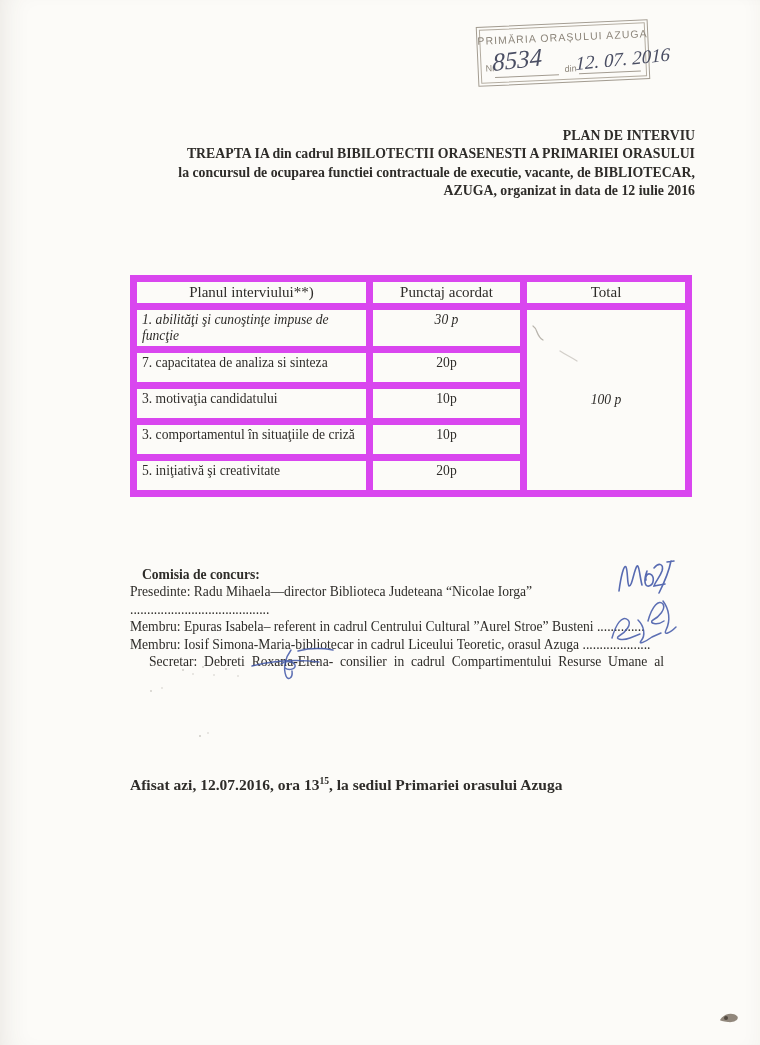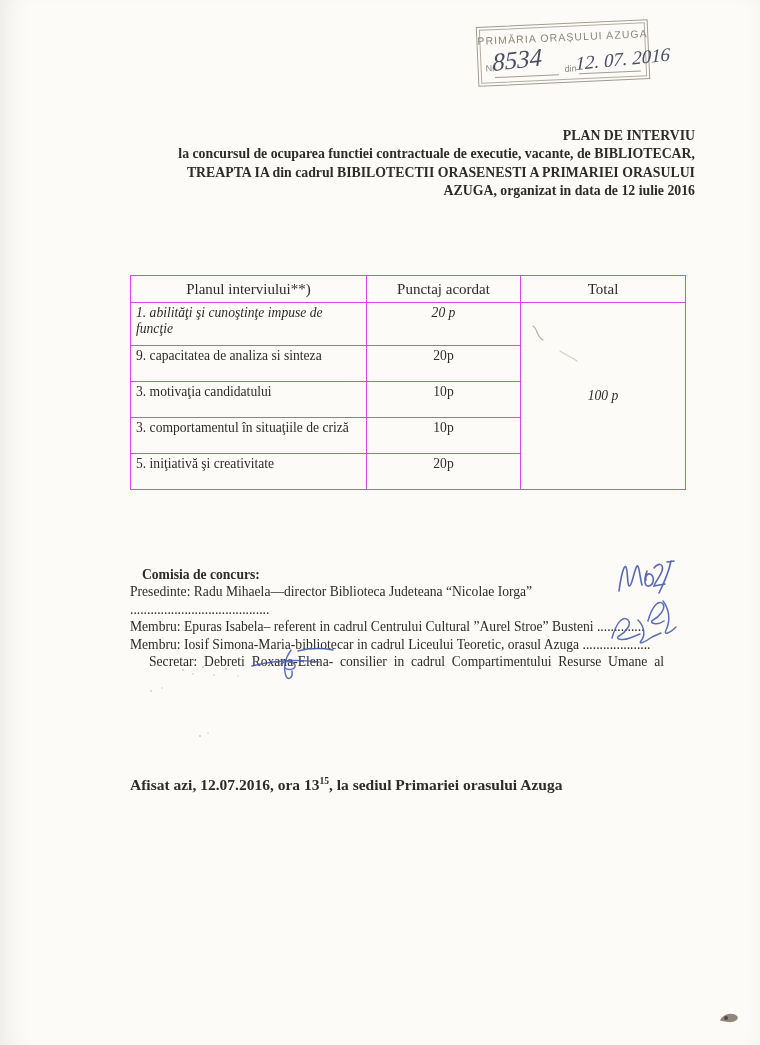--- a/index.html
+++ b/index.html
@@ -39,21 +39,21 @@
     text-align:right;font-weight:bold;font-size:13.8px;line-height:18.4px;
   }
   
   .plan-table{
     position:absolute;left:130px;top:275px;
     border-collapse:collapse;table-layout:fixed;
   }
   .plan-table col.c1{width:236px;}
   .plan-table col.c2{width:154px;}
   .plan-table col.c3{width:165px;}
-  .plan-table th,.plan-table td{border:1px solid #d946ef;padding:2px 5px;box-sizing:border-box;}
+  .plan-table th,.plan-table td{border:7px solid #d946ef;padding:2px 5px;box-sizing:border-box;}
   .plan-table th{font-weight:normal;font-size:15px;height:27px;text-align:center;}
   .plan-table td{font-size:13.6px;vertical-align:top;}
   .plan-table tr.r0 td{height:43px;font-style:italic;}
   .plan-table tr.rn td{height:36px;}
   .pts{text-align:center;}
   .total-cell{text-align:center;vertical-align:middle !important;font-size:15px;margin-top:24px;}
   
   .committee{
     position:absolute;left:130px;top:566px;width:534px;
     font-size:13.6px;line-height:17.4px;
@@ -81,46 +81,46 @@
     <span class="stamp-nr-label">Nr.</span>
     <span class="stamp-line1"></span>
     <span class="hand stamp-nr-value">8534</span>
     <span class="stamp-din-label">din</span>
     <span class="stamp-line2"></span>
     <span class="hand stamp-date-value">12. 07. 2016</span>
   </div>
 
   <div class="title-block">
     <div>PLAN DE INTERVIU</div>
+    <div>TREAPTA IA din cadrul BIBILOTECTII ORASENESTI  A PRIMARIEI ORASULUI</div>
     <div>la concursul de ocuparea functiei contractuale de executie, vacante, de BIBLIOTECAR,</div>
-    <div>TREAPTA IA din cadrul BIBILOTECTII ORASENESTI  A PRIMARIEI ORASULUI</div>
     <div>AZUGA, organizat in data de 12 iulie 2016</div>
   </div>
 
   <table class="plan-table">
     <colgroup>
         <col class="c1">
         <col class="c2">
         <col class="c3">
       </colgroup>
     <thead>
       <tr>
         <th>Planul interviului**)</th>
         <th>Punctaj acordat</th>
         <th>Total</th>
       </tr>
     </thead>
     <tbody>
       <tr class="r0">
         <td>1. abilităţi şi cunoştinţe impuse de funcţie</td>
-        <td class="pts">20 p</td>
+        <td class="pts">30 p</td>
         <td class="total-cell" rowspan="5">100 p</td>
       </tr>
       <tr class="rn">
-        <td>9. capacitatea de analiza si sinteza</td>
+        <td>7. capacitatea de analiza si sinteza</td>
         <td class="pts">20p</td>
       </tr>
       <tr class="rn">
         <td>3.  motivaţia candidatului</td>
         <td class="pts">10p</td>
       </tr>
       <tr class="rn">
         <td>3.  comportamentul în situaţiile de criză</td>
         <td class="pts">10p</td>
       </tr>

